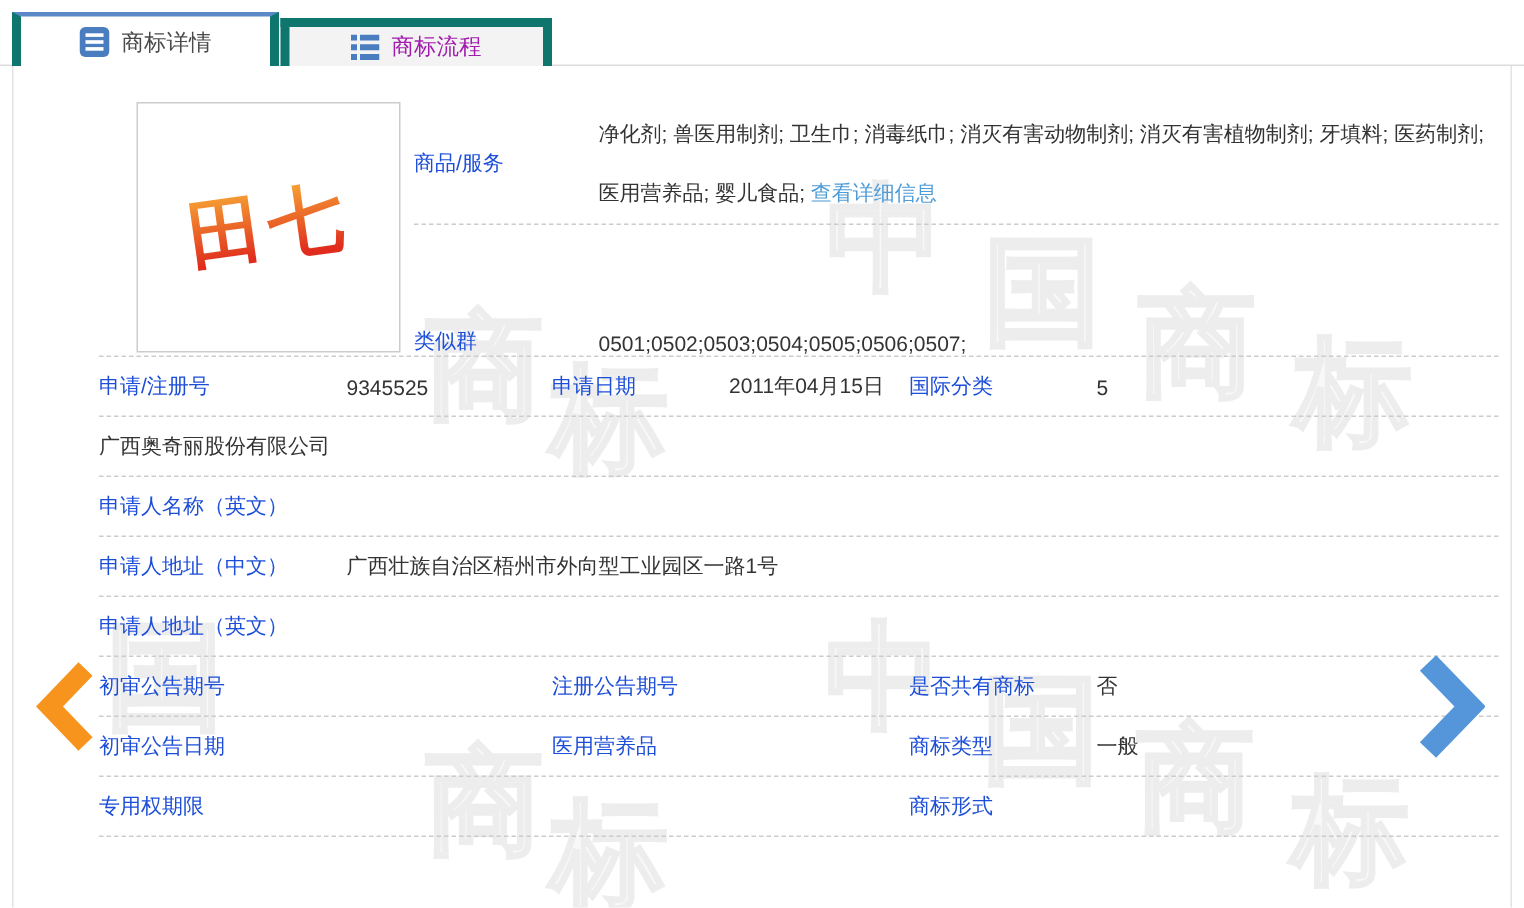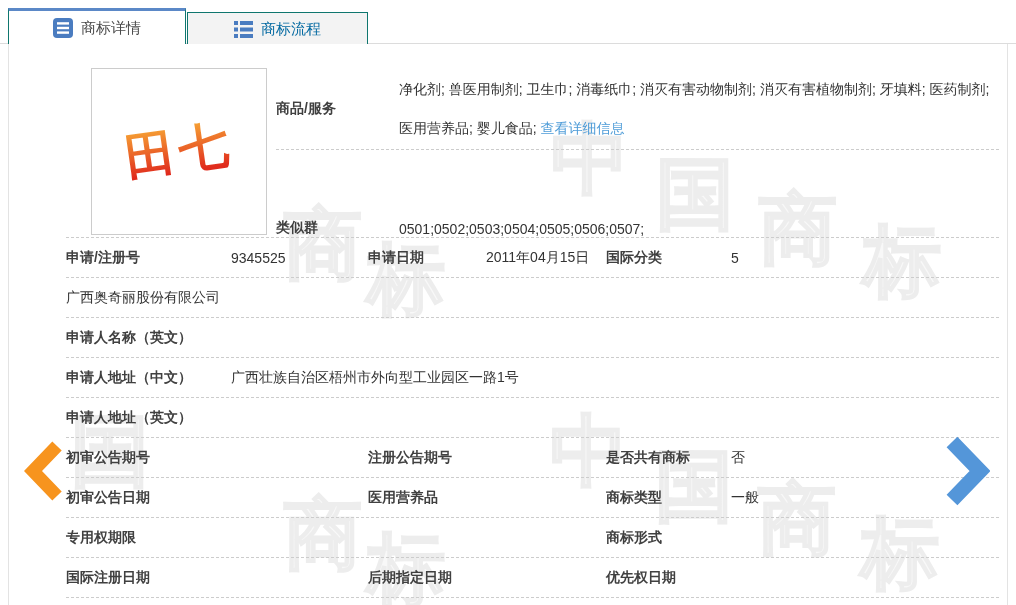--- a/index.html
+++ b/index.html
@@ -9,22 +9,22 @@
     color:#333;font-size:14px;
   }
   
   .tabbar{
     position:absolute;left:0;top:0;width:1016px;height:44px;
     border-bottom:1px solid #dcdcdc;box-sizing:border-box;
   }
   .tab{
     position:absolute;display:flex;align-items:center;justify-content:center;
     gap:8px;box-sizing:border-box;cursor:pointer;
-    font-size:15px;color:#0369a1;background:#f3f3f3;
-    border:1px solid #0f766e;
+    font-size:15px;color:#a21caf;background:#f3f3f3;
+    border:6px solid #0f766e;
   }
   .tab.active{
     left:8px;top:8px;width:178px;height:37px;
     background:#fff;border-top:3px solid #5b88c7;border-bottom:none;
     color:#4a4a4a;
   }
   .tab.inactive{
     left:187px;top:12px;width:181px;height:33px;
     border-bottom:none;
   }
@@ -72,21 +72,21 @@
   .goods-value{line-height:39px;}
   .detail-link{color:#4e9cd8;text-decoration:none;cursor:pointer;}
   
   .rows-host{position:relative;z-index:1;margin:0 8px 0 57px;}
   .frow{
     height:40px;border-bottom:1px dashed #ccc;box-sizing:border-box;
     display:grid;align-items:center;
   }
   .frow.cols{grid-template-columns:165px 137px 118px 120px 125px auto;}
   .frow.wide{grid-template-columns:165px auto;}
-  .flabel{font-weight:bold;color:#404040;white-space:nowrap;}
+  .flabel{font-weight:normal;color:#1d4ed8;white-space:nowrap;}
   .fvalue{color:#333;white-space:nowrap;overflow:hidden;}
   
   .nav-arrow{position:absolute;z-index:2;cursor:pointer;background:none;border:none;padding:0;}
   .nav-arrow.left{left:24px;top:441px;}
   .nav-arrow.right{left:946px;top:436px;}
 </style>
 </head>
 <body>
 
 <div class="tabbar">
@@ -192,28 +192,20 @@
         <div class="fvalue">一般</div>
       </div>
       <div class="frow cols">
         <div class="flabel">专用权期限</div>
         <div class="fvalue"></div>
         <div class="flabel"></div>
         <div class="fvalue"></div>
         <div class="flabel">商标形式</div>
         <div class="fvalue"></div>
       </div>
-      <div class="frow cols">
-        <div class="flabel">国际注册日期</div>
-        <div class="fvalue"></div>
-        <div class="flabel">后期指定日期</div>
-        <div class="fvalue"></div>
-        <div class="flabel">优先权日期</div>
-        <div class="fvalue"></div>
-      </div>
     </div>
 </div>
 
 <button class="nav-arrow left" aria-label="previous">
   <svg width="38" height="60" viewBox="0 0 38 60">
     <path id="chev-left" d="M33 5 L9 30 L33 55" fill="none" stroke="#f7941e" stroke-width="13" stroke-linejoin="miter"></path>
   </svg>
 </button>
 <button class="nav-arrow right" aria-label="next">
   <svg width="44" height="70" viewBox="0 0 44 70">

